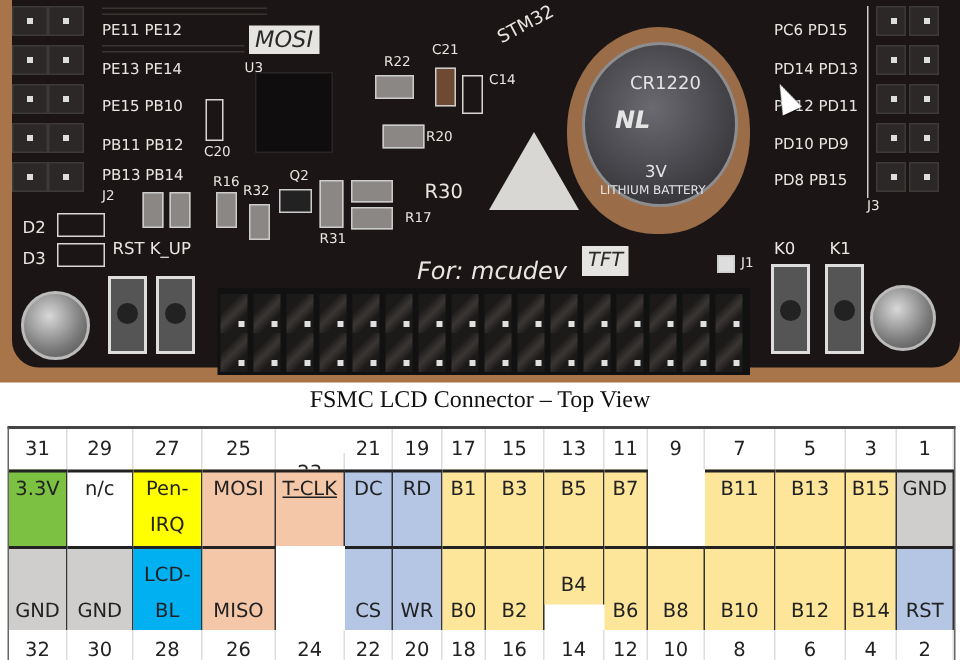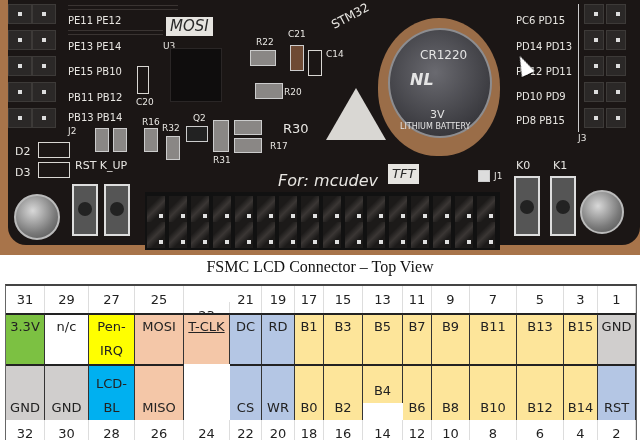--- a/index.html
+++ b/index.html
@@ -242,23 +242,20 @@
     </div>
     <div class="cell sig top" style="left: 318px; width: 39px; top: 27px; height: 51px; background: rgb(253, 229, 154);">
       <span>B3</span>
     </div>
     <div class="cell sig top" style="left: 357px; width: 40px; top: 27px; height: 51px; background: rgb(253, 229, 154);">
       <span>B5</span>
     </div>
     <div class="cell sig top" style="left: 397px; width: 29px; top: 27px; height: 51px; background: rgb(253, 229, 154);">
       <span>B7</span>
     </div>
-    <div class="cell sig top" style="left: 426px; width: 38px; top: 27px; height: 51px; background: rgb(253, 229, 154);">
-      <span>B9</span>
-    </div>
     <div class="cell sig top" style="left: 464px; width: 47px; top: 27px; height: 51px; background: rgb(253, 229, 154);">
       <span>B11</span>
     </div>
     <div class="cell sig top" style="left: 511px; width: 47px; top: 27px; height: 51px; background: rgb(253, 229, 154);">
       <span>B13</span>
     </div>
     <div class="cell sig top" style="left: 558px; width: 34px; top: 27px; height: 51px; background: rgb(253, 229, 154);">
       <span>B15</span>
     </div>
     <div class="cell sig top" style="left: 592px; width: 38px; top: 27px; height: 51px; background: rgb(208, 206, 205);">

